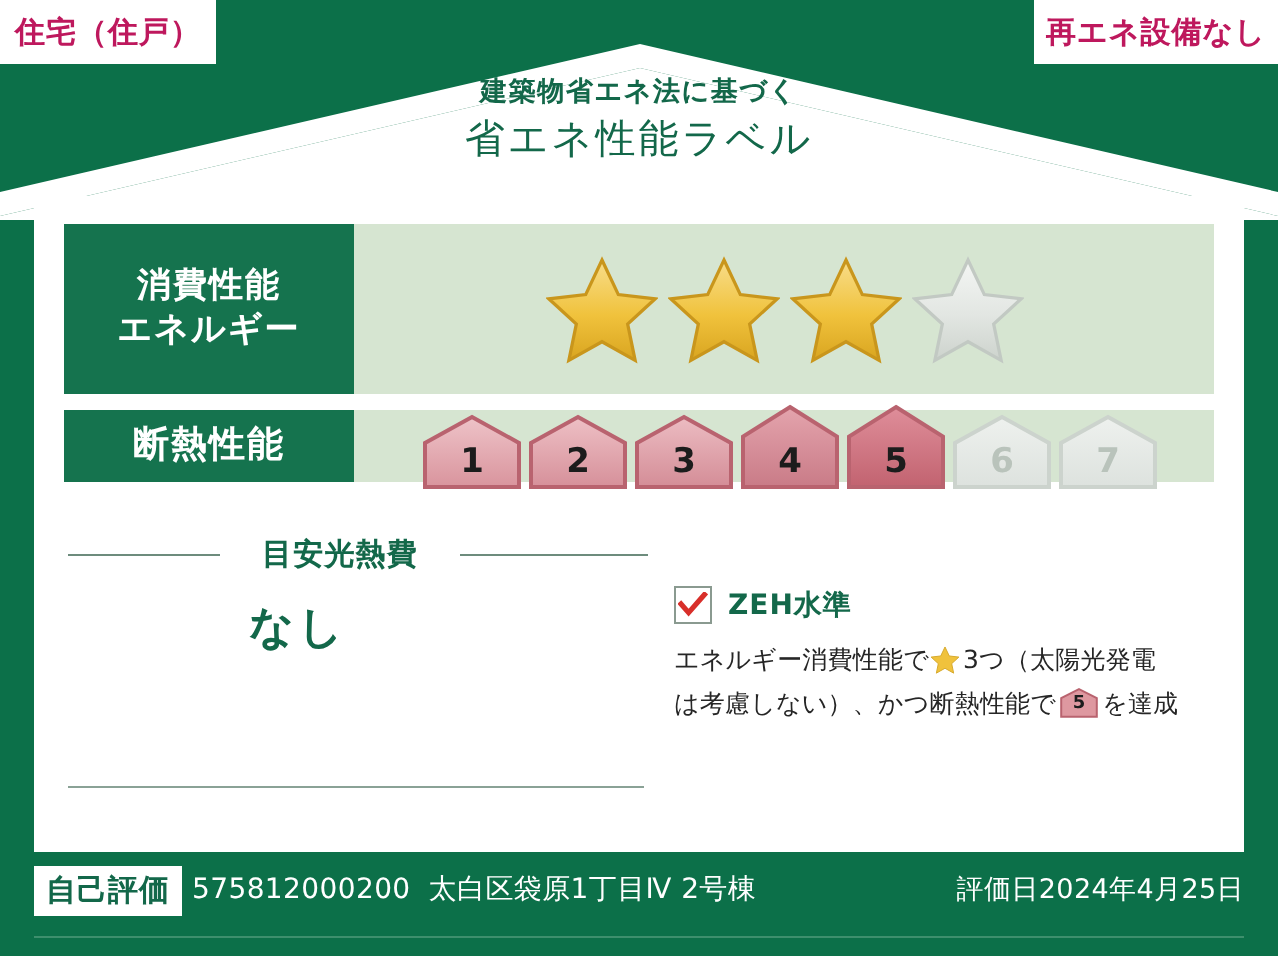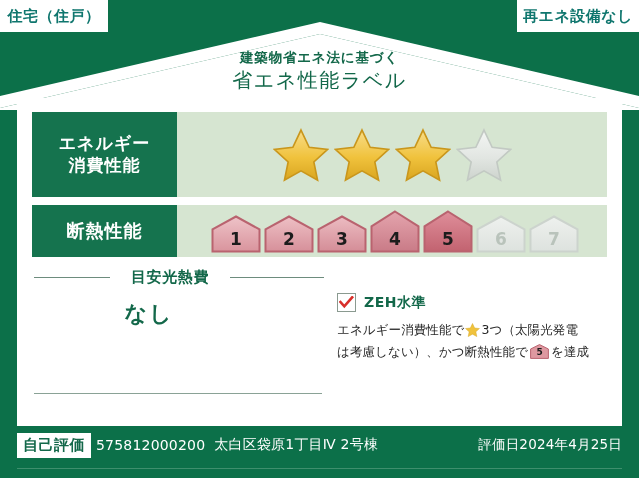--- a/index.html
+++ b/index.html
@@ -20,35 +20,35 @@
     position: absolute;
     left: 0; top: 0;
     width: 639px; height: 110px;
     pointer-events: none;
   }
 
   
   .tag {
     position: absolute;
     background: #ffffff;
-    color: #0f766e;
+    color: #be185d;
     font-weight: bold;
     font-size: 15px;
     letter-spacing: 0.5px;
     display: flex;
     align-items: center;
     justify-content: center;
   }
   .tag-left  { left: 0;  top: 0; width: 108px; height: 32px; }
   .tag-right { right: 0; top: 0; width: 122px; height: 32px; font-family: Liberation Mono, monospace; }
 
   
   .title-wrap {
     position: absolute;
-    left: 0; top: 49px;
+    left: 0; top: 38px;
     width: 639px;
     text-align: center;
     color: #13684a;
   }
   .title-sub {
     font-size: 13.5px;
     font-weight: bold;
     letter-spacing: 0.8px;
     line-height: 1.2;
   }
@@ -71,21 +71,21 @@
   
   .row {
     position: absolute;
     left: 15px;
     width: 575px;
     background: #d6e5d1;
     display: flex;
     align-items: center;
   }
   .row-energy { top: 14px;  height: 85px; }
-  .row-insul  { top: 107px; height: 52px; }
+  .row-insul  { top: 107px; height: 36px; }
 
   .row-head {
     width: 145px;
     align-self: stretch;
     background: #15734e;
     color: #ffffff;
     font-weight: bold;
     display: flex;
     flex-direction: column;
     align-items: center;
@@ -273,22 +273,22 @@
 
   <div class="title-wrap">
     <div class="title-sub">建築物省エネ法に基づく</div>
     <div class="title-main">省エネ性能ラベル</div>
   </div>
 
   <div class="panel">
 
     <div class="row row-energy">
       <div class="row-head">
+        <span>消費性能</span>
         <span>エネルギー</span>
-        <span>消費性能</span>
       </div>
       <div class="row-body">
         <div class="stars" id="stars">
             <svg class="star" viewBox="0 0 24 23">
               <defs>
                 <linearGradient id="sg0" x1="0" y1="0" x2="0" y2="1">
                   <stop offset="0%" stop-color="#f8dd8a"></stop>
                   <stop offset="55%" stop-color="#f0c23c"></stop>
                   <stop offset="100%" stop-color="#d9a520"></stop>
                 </linearGradient>

